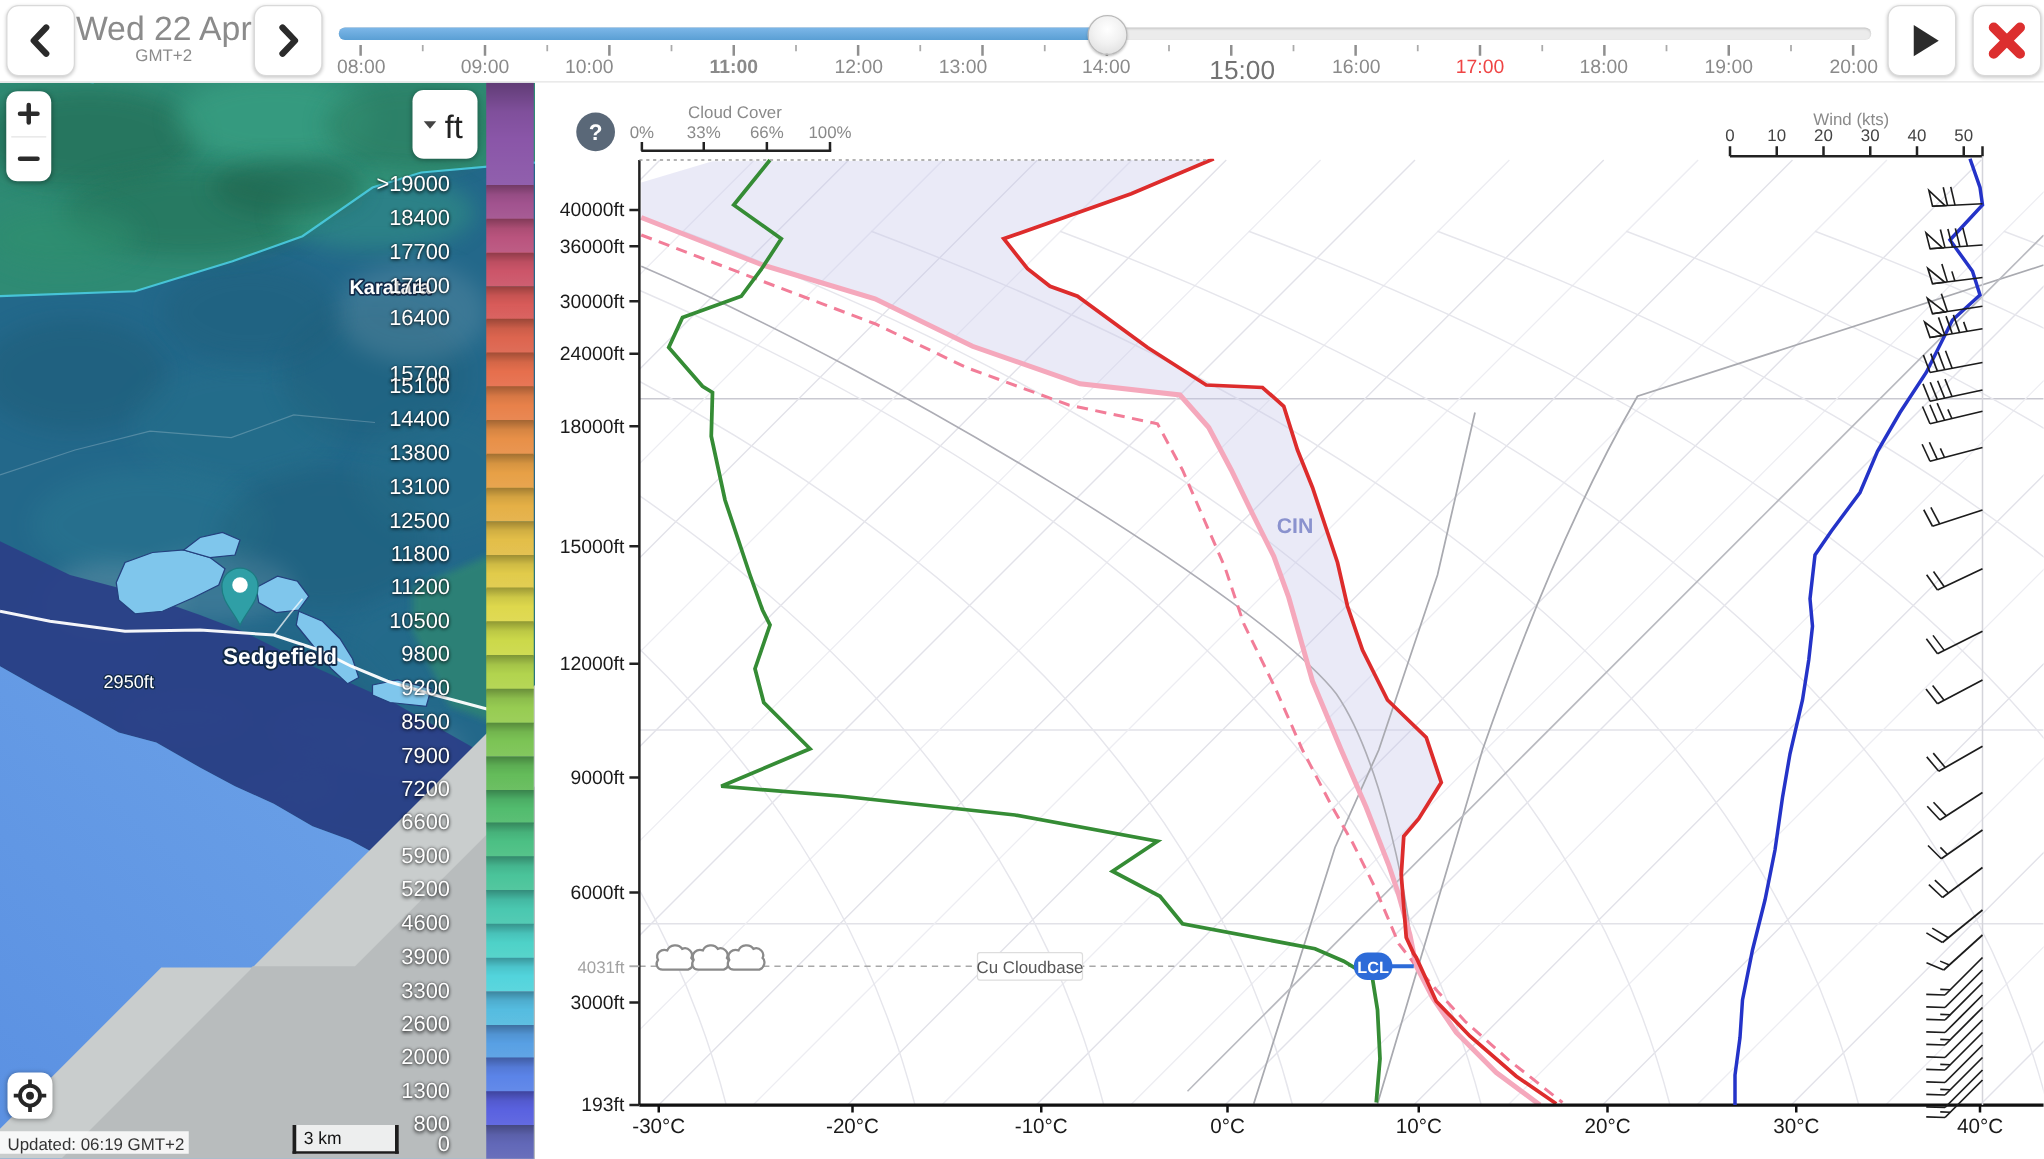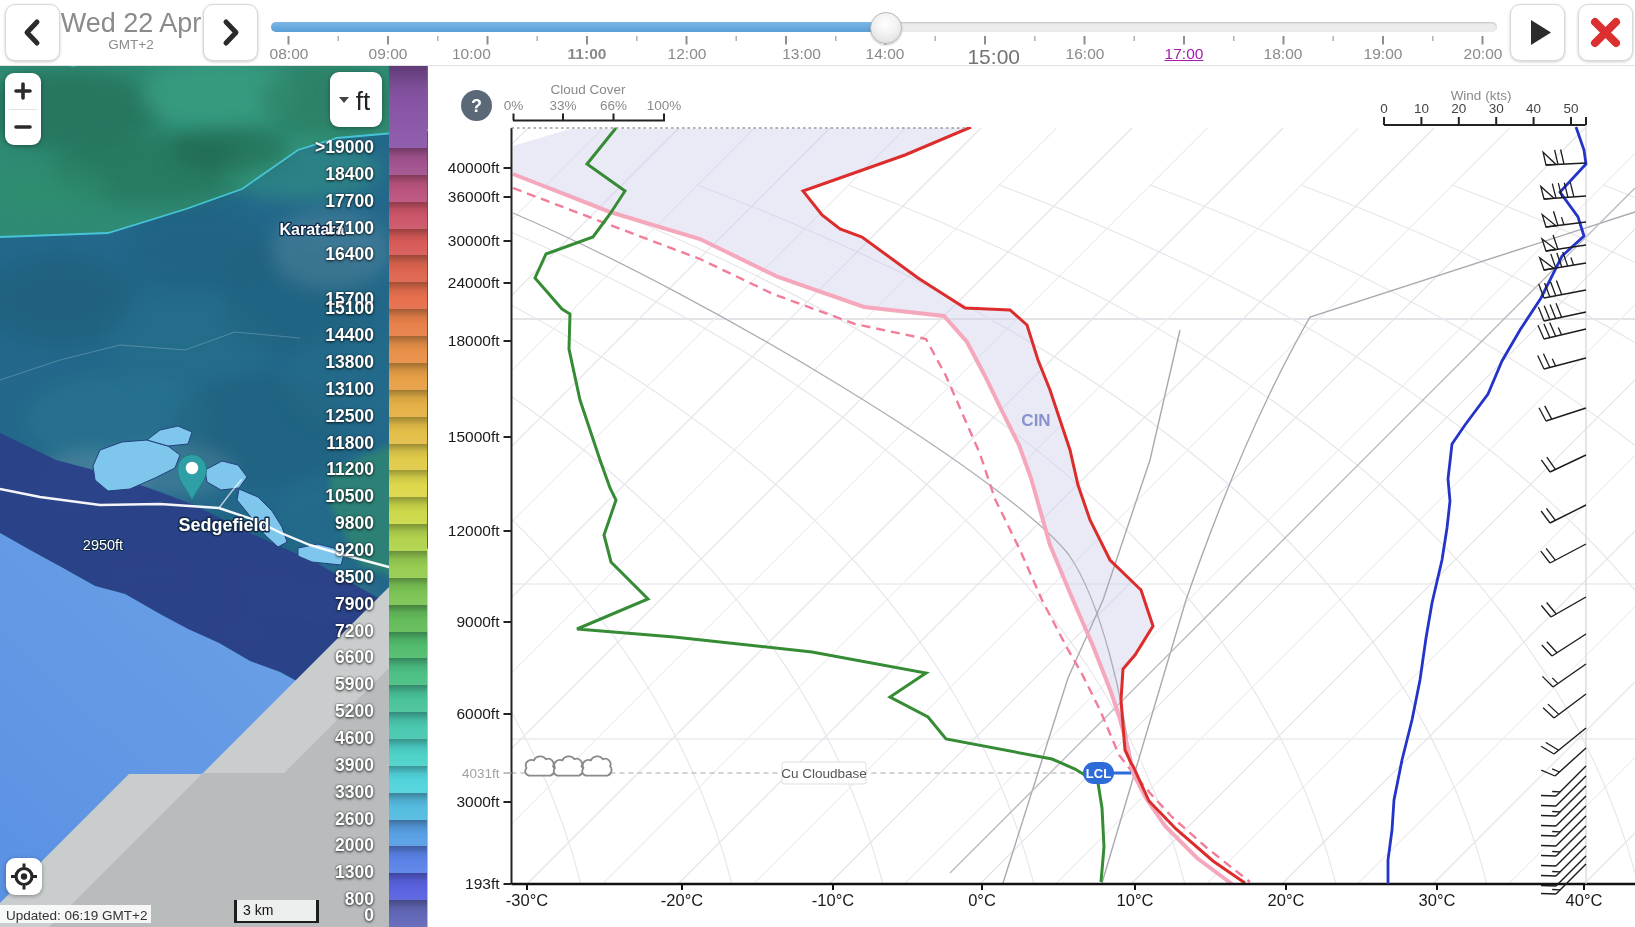--- a/index.html
+++ b/index.html
@@ -1,19 +1,19 @@
 <!DOCTYPE html>
 <html><head><meta charset="utf-8"><style>
 html,body{margin:0;padding:0;width:1635px;height:927px;overflow:hidden;background:#fff;
 font-family:"Liberation Sans",sans-serif;}
 .topbar{position:absolute;left:0;top:0;width:1635px;height:66px;background:#fff;border-bottom:1px solid #e3e3e3;box-sizing:border-box;}
 .tbtn{position:absolute;top:4px;width:53px;height:55px;background:#fff;border:1px solid #d9d9d9;
 border-radius:10px;box-shadow:0 1px 3px rgba(0,0,0,.2);}
 .mbtn{position:absolute;background:#fff;border-radius:9px;box-shadow:0 1px 4px rgba(0,0,0,.35);}
-.cblab{position:absolute;right:54px;width:80px;text-align:right;font-size:17.5px;font-weight:bold;
+.cblab{position:absolute;right:68px;width:80px;text-align:right;font-size:17.5px;font-weight:normal;
 color:#fff;text-shadow:0 1px 3px rgba(0,0,0,.75),0 0 2px rgba(0,0,0,.5);}
 </style></head><body>
 <div style="position:absolute;left:0;top:66px;width:428px;height:861px;overflow:hidden;">
     <svg width="428" height="861" viewBox="0 66 428 861" style="position:absolute;left:0;top:0;">
       <defs>
         <filter id="bl" x="-40%" y="-40%" width="180%" height="180%">
           <feGaussianBlur stdDeviation="9"></feGaussianBlur>
         </filter>
         <filter id="bl2" x="-40%" y="-40%" width="180%" height="180%">
           <feGaussianBlur stdDeviation="3"></feGaussianBlur>
@@ -451,25 +451,25 @@
       <line x1="1333.2" y1="36" x2="1333.2" y2="41" stroke="#aaa" stroke-width="1.4"></line>
       <line x1="1383.0" y1="36" x2="1383.0" y2="44.5" stroke="#8f8f8f" stroke-width="2"></line>
       <line x1="1432.8" y1="36" x2="1432.8" y2="41" stroke="#aaa" stroke-width="1.4"></line>
       <line x1="1482.5" y1="36" x2="1482.5" y2="44.5" stroke="#8f8f8f" stroke-width="2"></line>
     </svg>
     <div style="position:absolute;left:254px;top:45px;width:70px;text-align:center;font-size:15.5px;color:#8a8a8a;">08:00</div>
     <div style="position:absolute;left:353px;top:45px;width:70px;text-align:center;font-size:15.5px;color:#8a8a8a;">09:00</div>
     <div style="position:absolute;left:452px;top:45px;width:70px;text-align:left;font-size:15.5px;color:#8a8a8a;">10:00</div>
     <div style="position:absolute;left:552px;top:45px;width:70px;text-align:center;font-size:15.5px;color:#8a8a8a;font-weight:bold;">11:00</div>
     <div style="position:absolute;left:652px;top:45px;width:70px;text-align:center;font-size:15.5px;color:#8a8a8a;">12:00</div>
-    <div style="position:absolute;left:751px;top:45px;width:70px;text-align:right;font-size:15.5px;color:#8a8a8a;">13:00</div>
+    <div style="position:absolute;left:751px;top:45px;width:70px;text-align:left;font-size:15.5px;color:#8a8a8a;">13:00</div>
     <div style="position:absolute;left:850px;top:45px;width:70px;text-align:center;font-size:15.5px;color:#8a8a8a;">14:00</div>
     <div style="position:absolute;left:950px;top:45px;width:70px;text-align:right;font-size:21px;color:#737373;">15:00</div>
     <div style="position:absolute;left:1050px;top:45px;width:70px;text-align:center;font-size:15.5px;color:#8a8a8a;">16:00</div>
-    <div style="position:absolute;left:1149px;top:45px;width:70px;text-align:center;font-size:15.5px;color:#a21caf;text-decoration:underline;">17:00</div>
+    <div style="position:absolute;left:1149px;top:45px;width:70px;text-align:center;font-size:15.5px;color:#ef4444;">17:00</div>
     <div style="position:absolute;left:1248px;top:45px;width:70px;text-align:center;font-size:15.5px;color:#8a8a8a;">18:00</div>
     <div style="position:absolute;left:1348px;top:45px;width:70px;text-align:center;font-size:15.5px;color:#8a8a8a;">19:00</div>
     <div style="position:absolute;left:1448px;top:45px;width:70px;text-align:center;font-size:15.5px;color:#8a8a8a;">20:00</div>
     <div style="position:absolute;left:870px;top:12px;width:30px;height:30px;border-radius:50%;background:radial-gradient(circle at 50% 35%,#ffffff 0%,#f2f2f2 45%,#d9d9d9 100%);border:1px solid #b9b9b9;box-shadow:0 1px 2px rgba(0,0,0,.25);"></div>
     <div class="tbtn" style="left:1510px;"><svg width="53" height="55" viewBox="0 0 53 55">
         <polygon points="20,15 20,40 40,27.5" fill="#2b2b2b"></polygon>
       </svg></div>
     <div class="tbtn" style="left:1578px;"><svg width="53" height="55" viewBox="0 0 53 55">
         <g stroke="#dc2f2f" stroke-width="8" stroke-linecap="round">
           <line x1="16" y1="17" x2="37" y2="38"></line>

